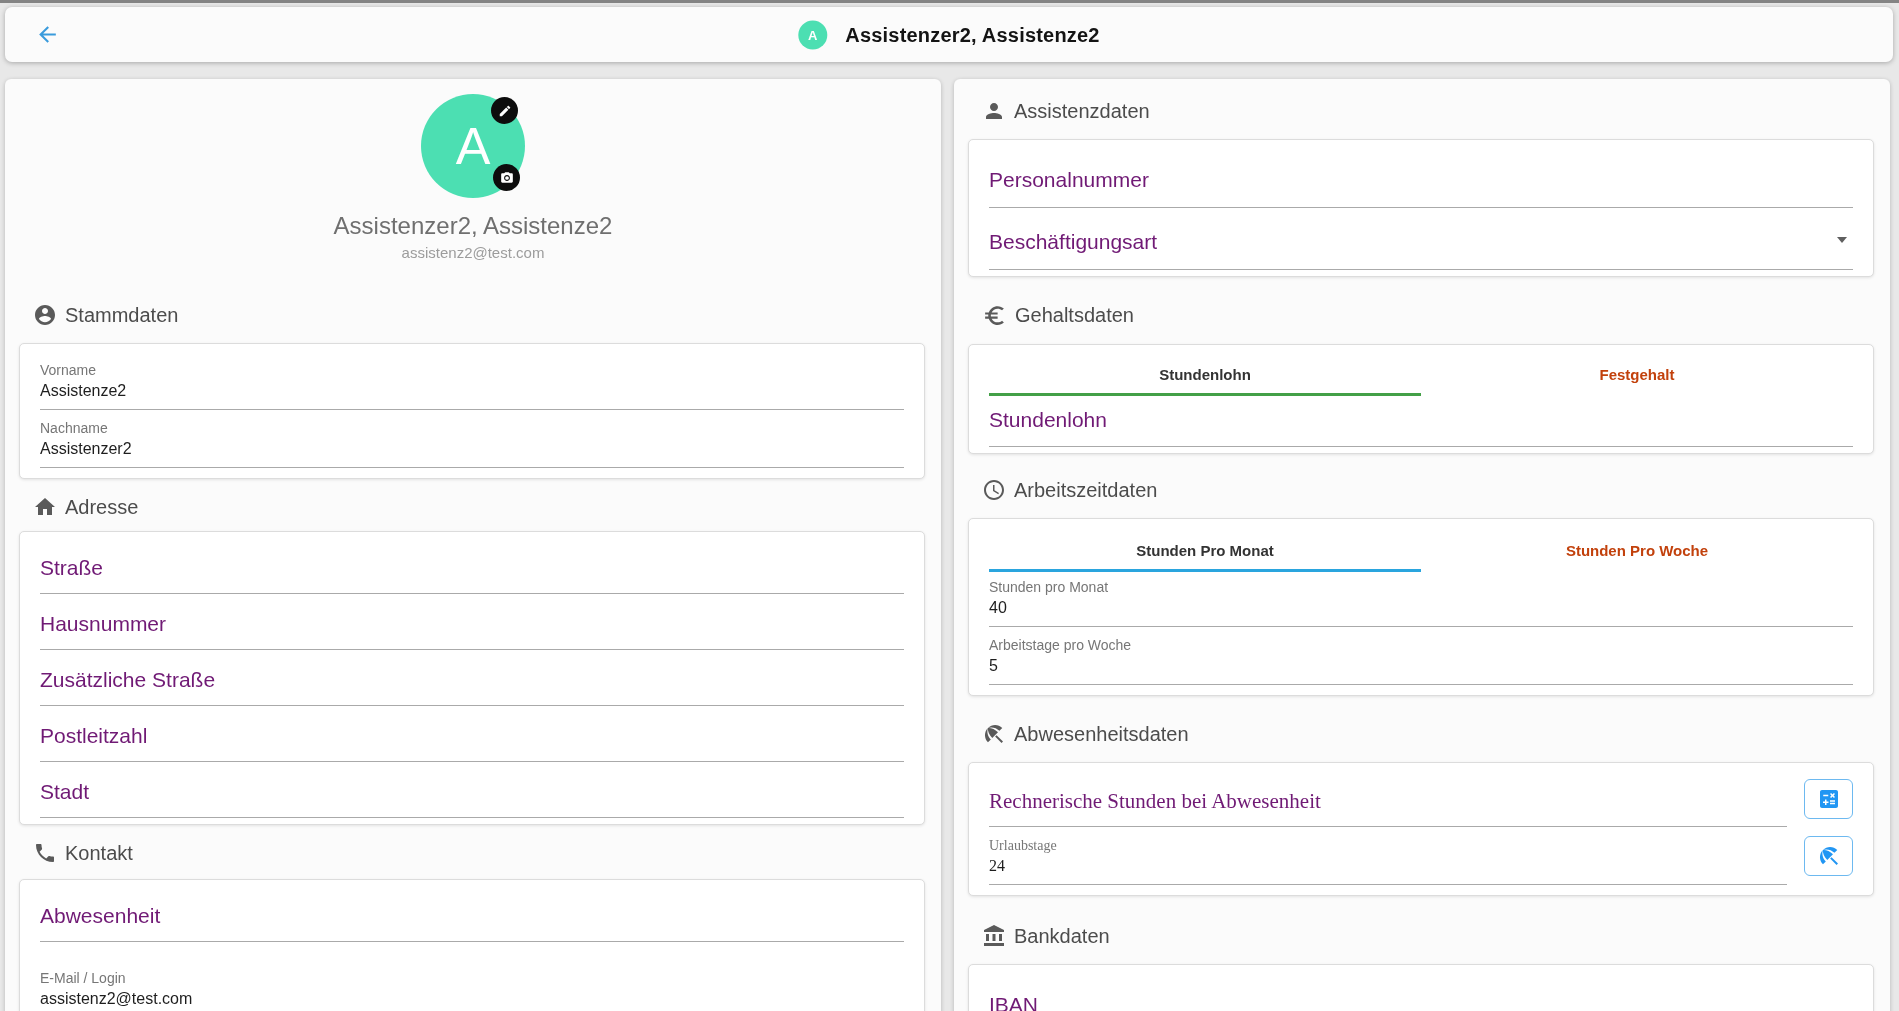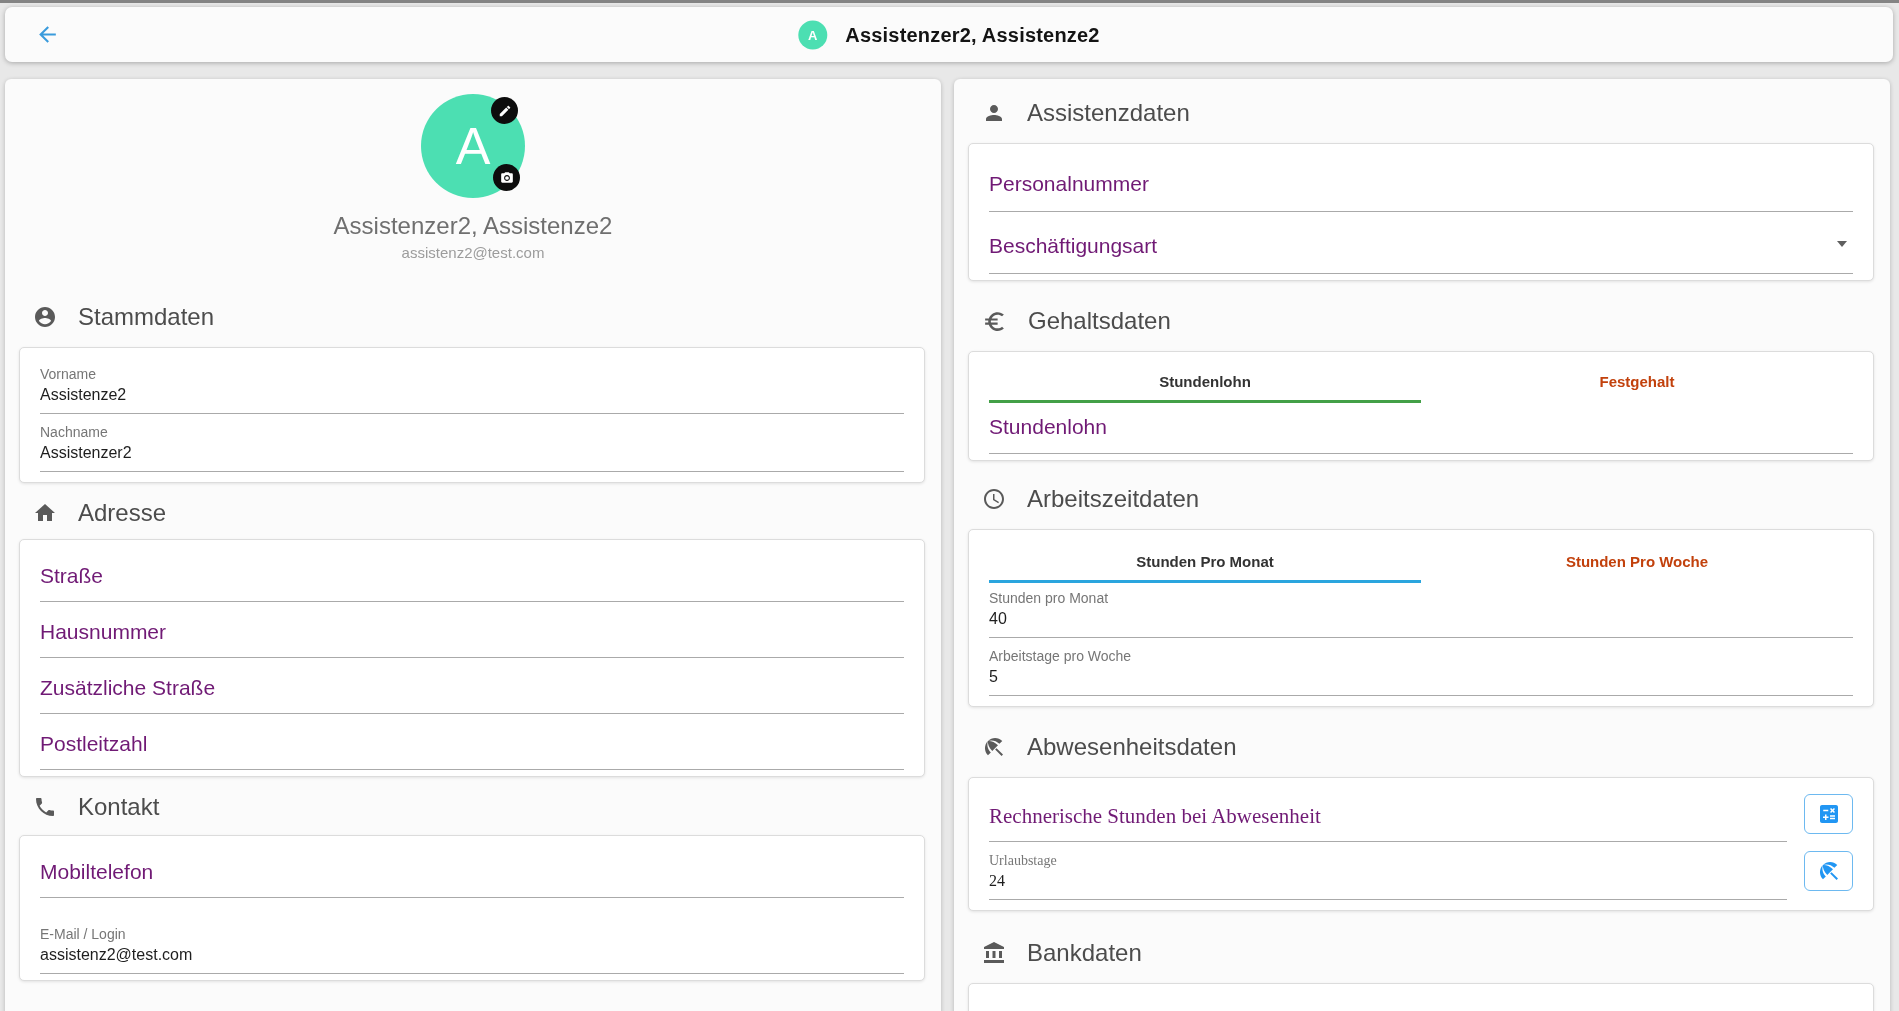--- a/index.html
+++ b/index.html
@@ -67,23 +67,23 @@
     display:flex;align-items:center;justify-content:center;
   }
   .mini-btn svg{width:14px;height:14px;fill:#fff;}
   .mini-btn.edit{left:70px;top:3px;}
   .mini-btn.cam{left:72px;top:70px;}
   .profile-name{margin-top:14px;font-size:24px;color:#6f6f6f;}
   .profile-email{margin-top:4px;font-size:15px;color:#9c9c9c;}
 
   
   .sec-head{
-    display:flex;align-items:center;gap:21px;
+    display:flex;align-items:center;gap:8px;
     margin:26px 24px 0 28px;
-    font-size:24px;font-weight:500;color:#4c4c4c;
+    font-size:20px;font-weight:500;color:#4c4c4c;
   }
   .sec-head svg{width:24px;height:24px;fill:#5a5a5a;flex:0 0 auto;}
   .sec-head.euro svg{width:25px;height:25px;}
   .mt-profile{margin-top:42px;}
 
   
   .card{
     background:#fff;border:1px solid #dcdcdc;border-radius:5px;
     box-shadow:0 1px 3px rgba(0,0,0,.10);
     margin:16px 16px 0 14px;
@@ -200,31 +200,34 @@
     </div>
     <div class="f-row empty">
       <div class="f-ph">Hausnummer</div>
     </div>
     <div class="f-row empty">
       <div class="f-ph">Zusätzliche Straße</div>
     </div>
     <div class="f-row empty">
       <div class="f-ph">Postleitzahl</div>
     </div>
+    <div class="f-row empty">
+      <div class="f-ph">Stadt</div>
+    </div>
   </div>
 
   <div class="sec-head" style="margin-top:16px">
     <svg viewBox="0 0 24 24">
         <path d="M6.62 10.79c1.44 2.83 3.76 5.14 6.59 6.59l2.2-2.2c.27-.27.67-.36 1.02-.24 1.12.37 2.33.57 3.57.57.55 0 1 .45 1 1V20c0 .55-.45 1-1 1-9.39 0-17-7.61-17-17 0-.55.45-1 1-1h3.5c.55 0 1 .45 1 1 0 1.25.2 2.45.57 3.57.11.35.03.74-.25 1.02l-2.2 2.2z"></path>
       </svg>
     <span>Kontakt</span>
   </div>
   <div class="card" style="margin-top:14px">
     <div class="f-row empty">
-      <div class="f-ph">Mobiltelefon</div>
+      <div class="f-ph">Abwesenheit</div>
     </div>
     <div class="f-row filled gap-top">
       <div class="f-label">E-Mail / Login</div>
       <div class="f-value">assistenz2@test.com</div>
     </div>
   </div>
 </div>
 
 <div class="panel right">
 

